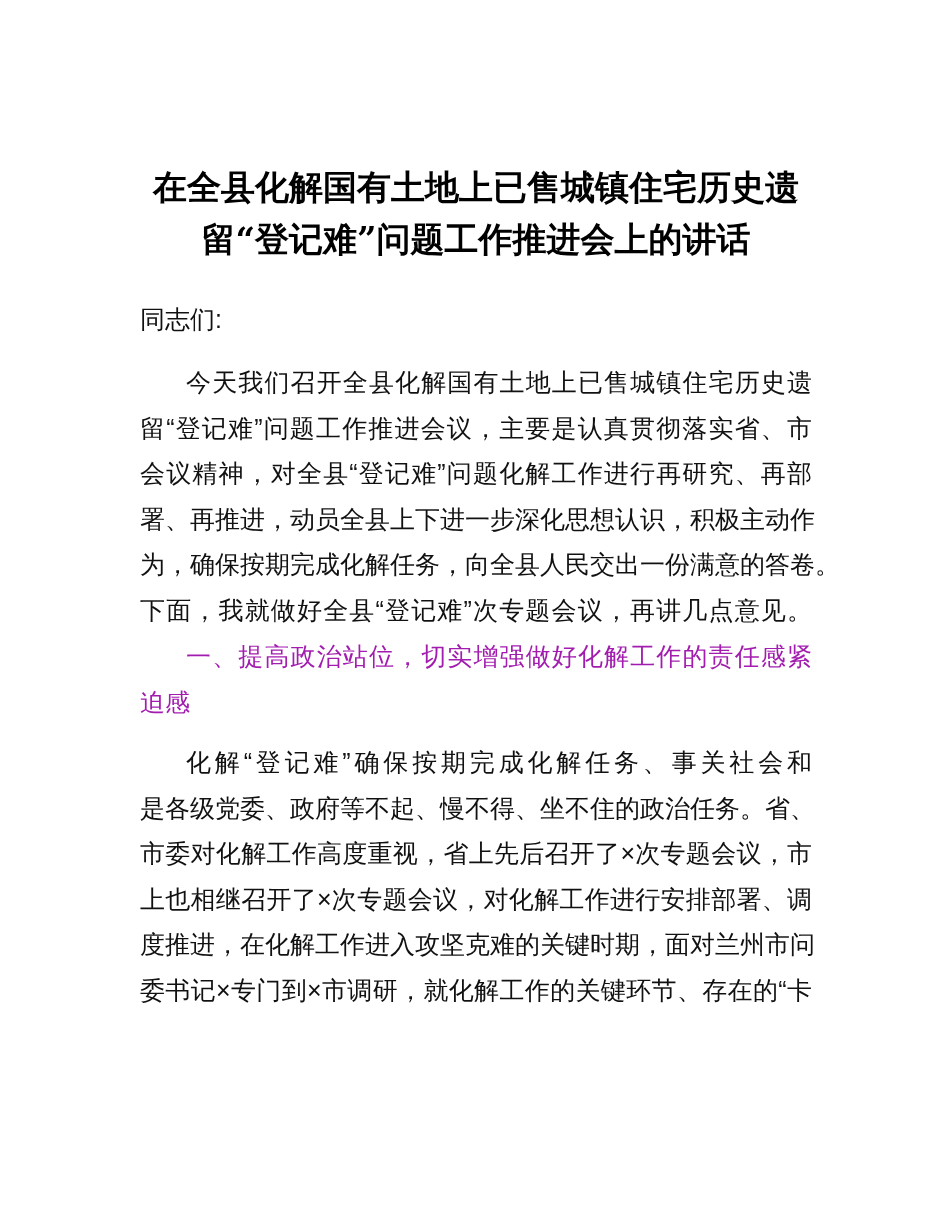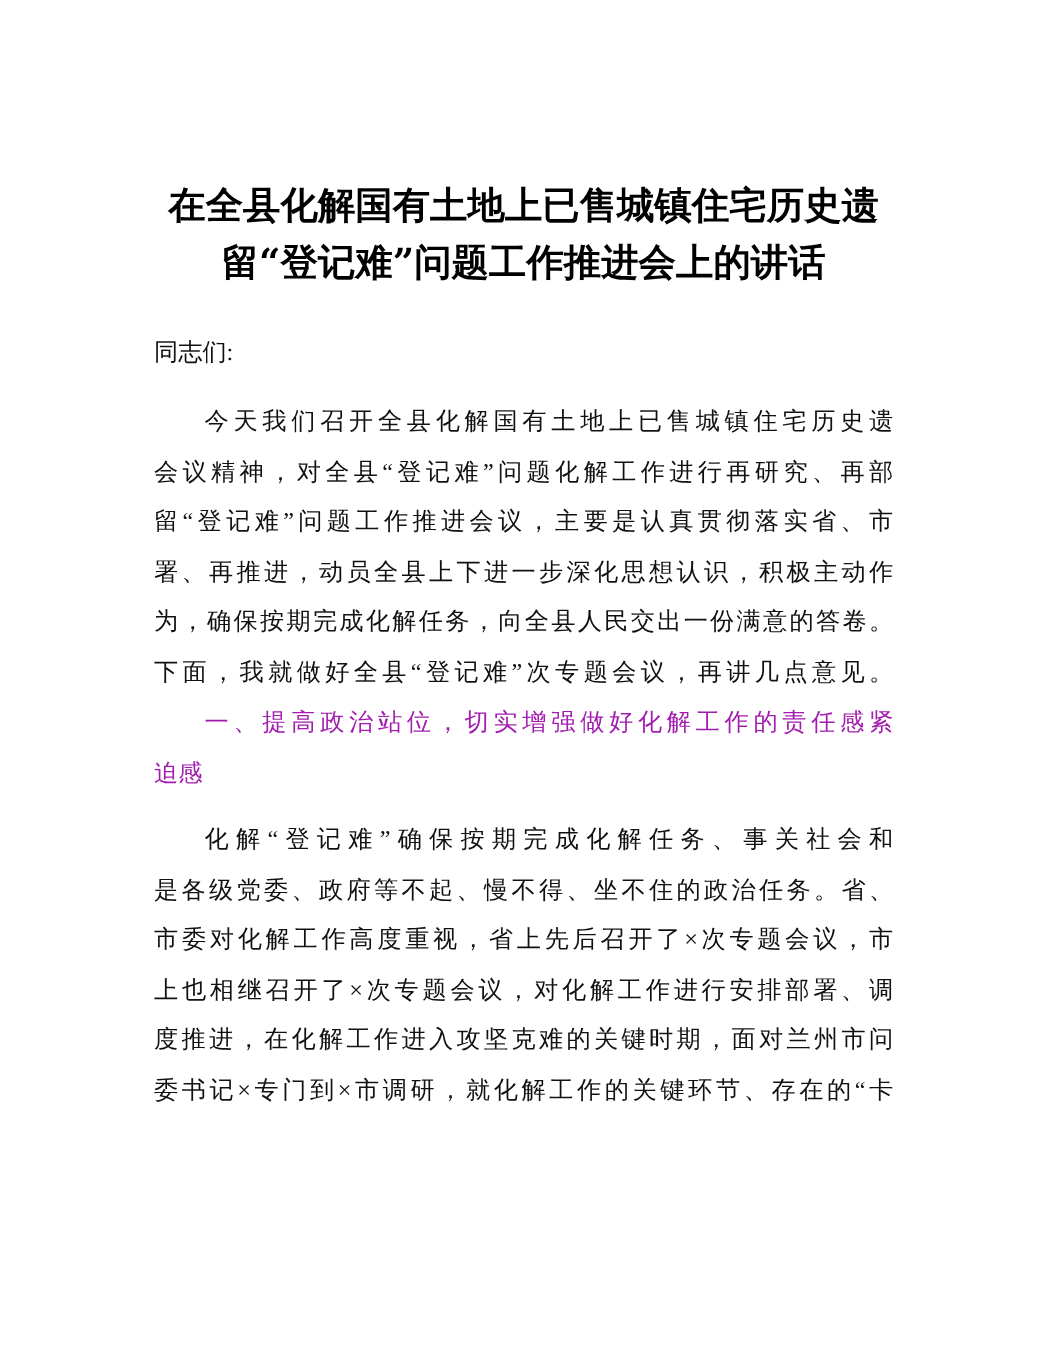--- a/index.html
+++ b/index.html
@@ -7,22 +7,22 @@
   .page { position: absolute; left: 0; top: 18px; width: 788px; height: 1230px; background: #fff; }
   .title {
     position: absolute; left: 140px; width: 672px; top: 143px;
     font-family: "DejaVu Serif", "Liberation Serif", serif;
     font-weight: bold; font-size: 34px; line-height: 52px;
     color: #000; text-align: center; letter-spacing: 0px;
   }
   .title div { white-space: nowrap; }
   .body {
     position: absolute; left: 140px; width: 672px;
-    font-family: Liberation Serif, serif;
-    font-size: 22px; line-height: 45.5px; color: #111;
+    font-family: Liberation Sans, sans-serif;
+    font-size: 25px; line-height: 45.5px; color: #111;
   }
   .line { display: block; white-space: nowrap; text-align: justify; text-align-last: justify; height: 45.5px; }
   .line.last { text-align-last: left; }
   .indent { padding-left: 46px; }
   .salutation { top: 279px; }
   .p1 { top: 342px; }
   .h1 { top: 616px; color: #e0161b; font-weight: normal; }
   .p2 { top: 722px; }
 </style>
 </head>
@@ -34,22 +34,22 @@
     <div>在全县化解国有土地上已售城镇住宅历史遗</div>
     <div>留“登记难”问题工作推进会上的讲话</div>
   </div>
 
   <div class="body salutation">
     <span class="line last">同志们:</span>
   </div>
 
   <div class="body p1">
     <span class="line indent">今天我们召开全县化解国有土地上已售城镇住宅历史遗</span>
+    <span class="line">留“登记难”问题工作推进会议，主要是认真贯彻落实省、市</span>
     <span class="line">会议精神，对全县“登记难”问题化解工作进行再研究、再部</span>
-    <span class="line">留“登记难”问题工作推进会议，主要是认真贯彻落实省、市</span>
     <span class="line">署、再推进，动员全县上下进一步深化思想认识，积极主动作</span>
     <span class="line">为，确保按期完成化解任务，向全县人民交出一份满意的答卷。</span>
     <span class="line">下面，我就做好全县“登记难”次专题会议，再讲几点意见。</span>
   </div>
 
   <div class="body h1" style="color: #a21caf;">
     <span class="line indent">一、提高政治站位，切实增强做好化解工作的责任感紧</span>
     <span class="line last">迫感</span>
   </div>
 

